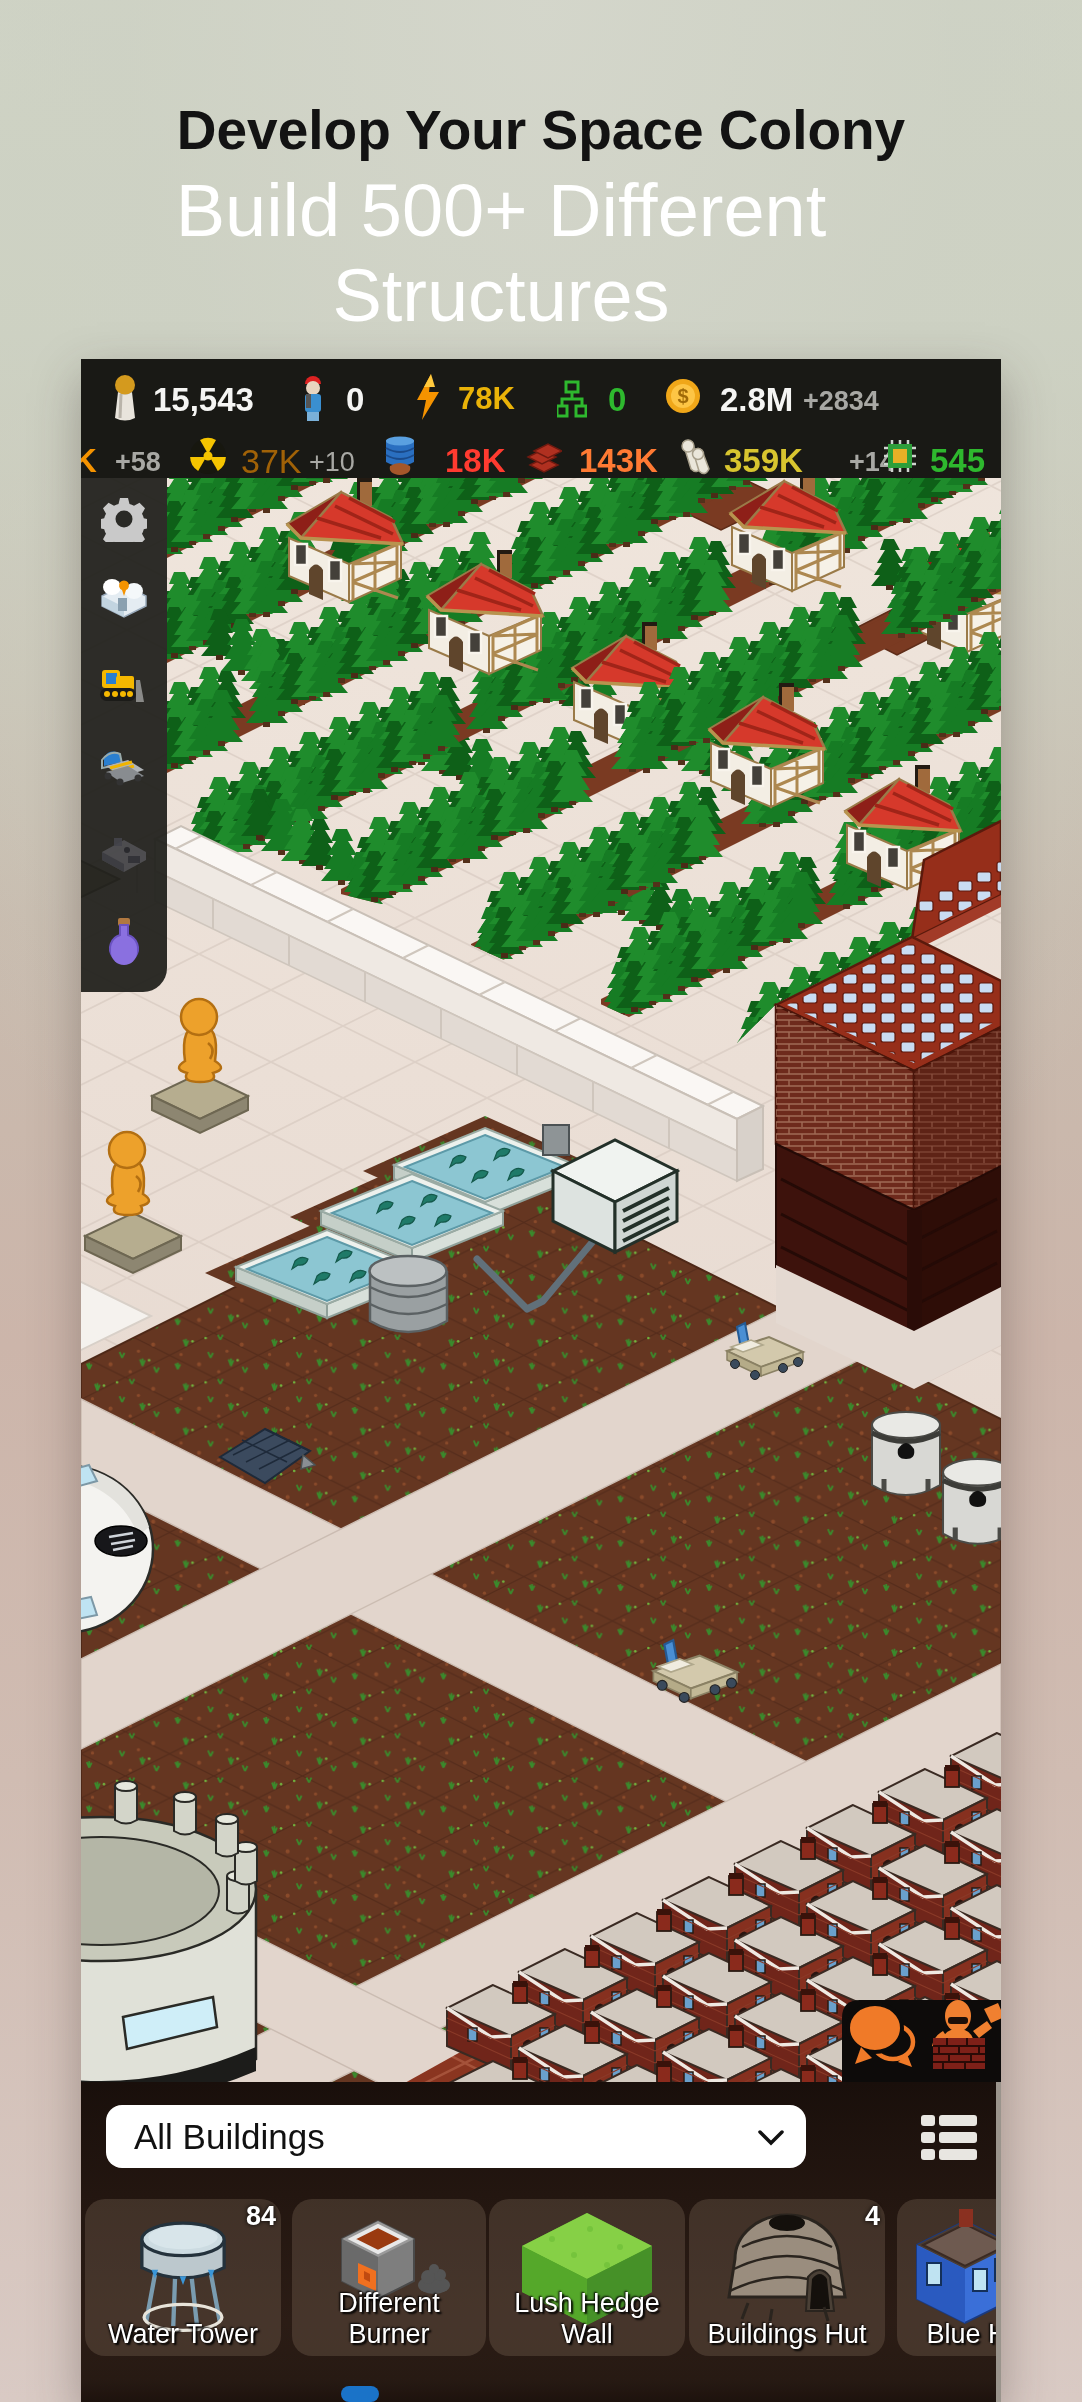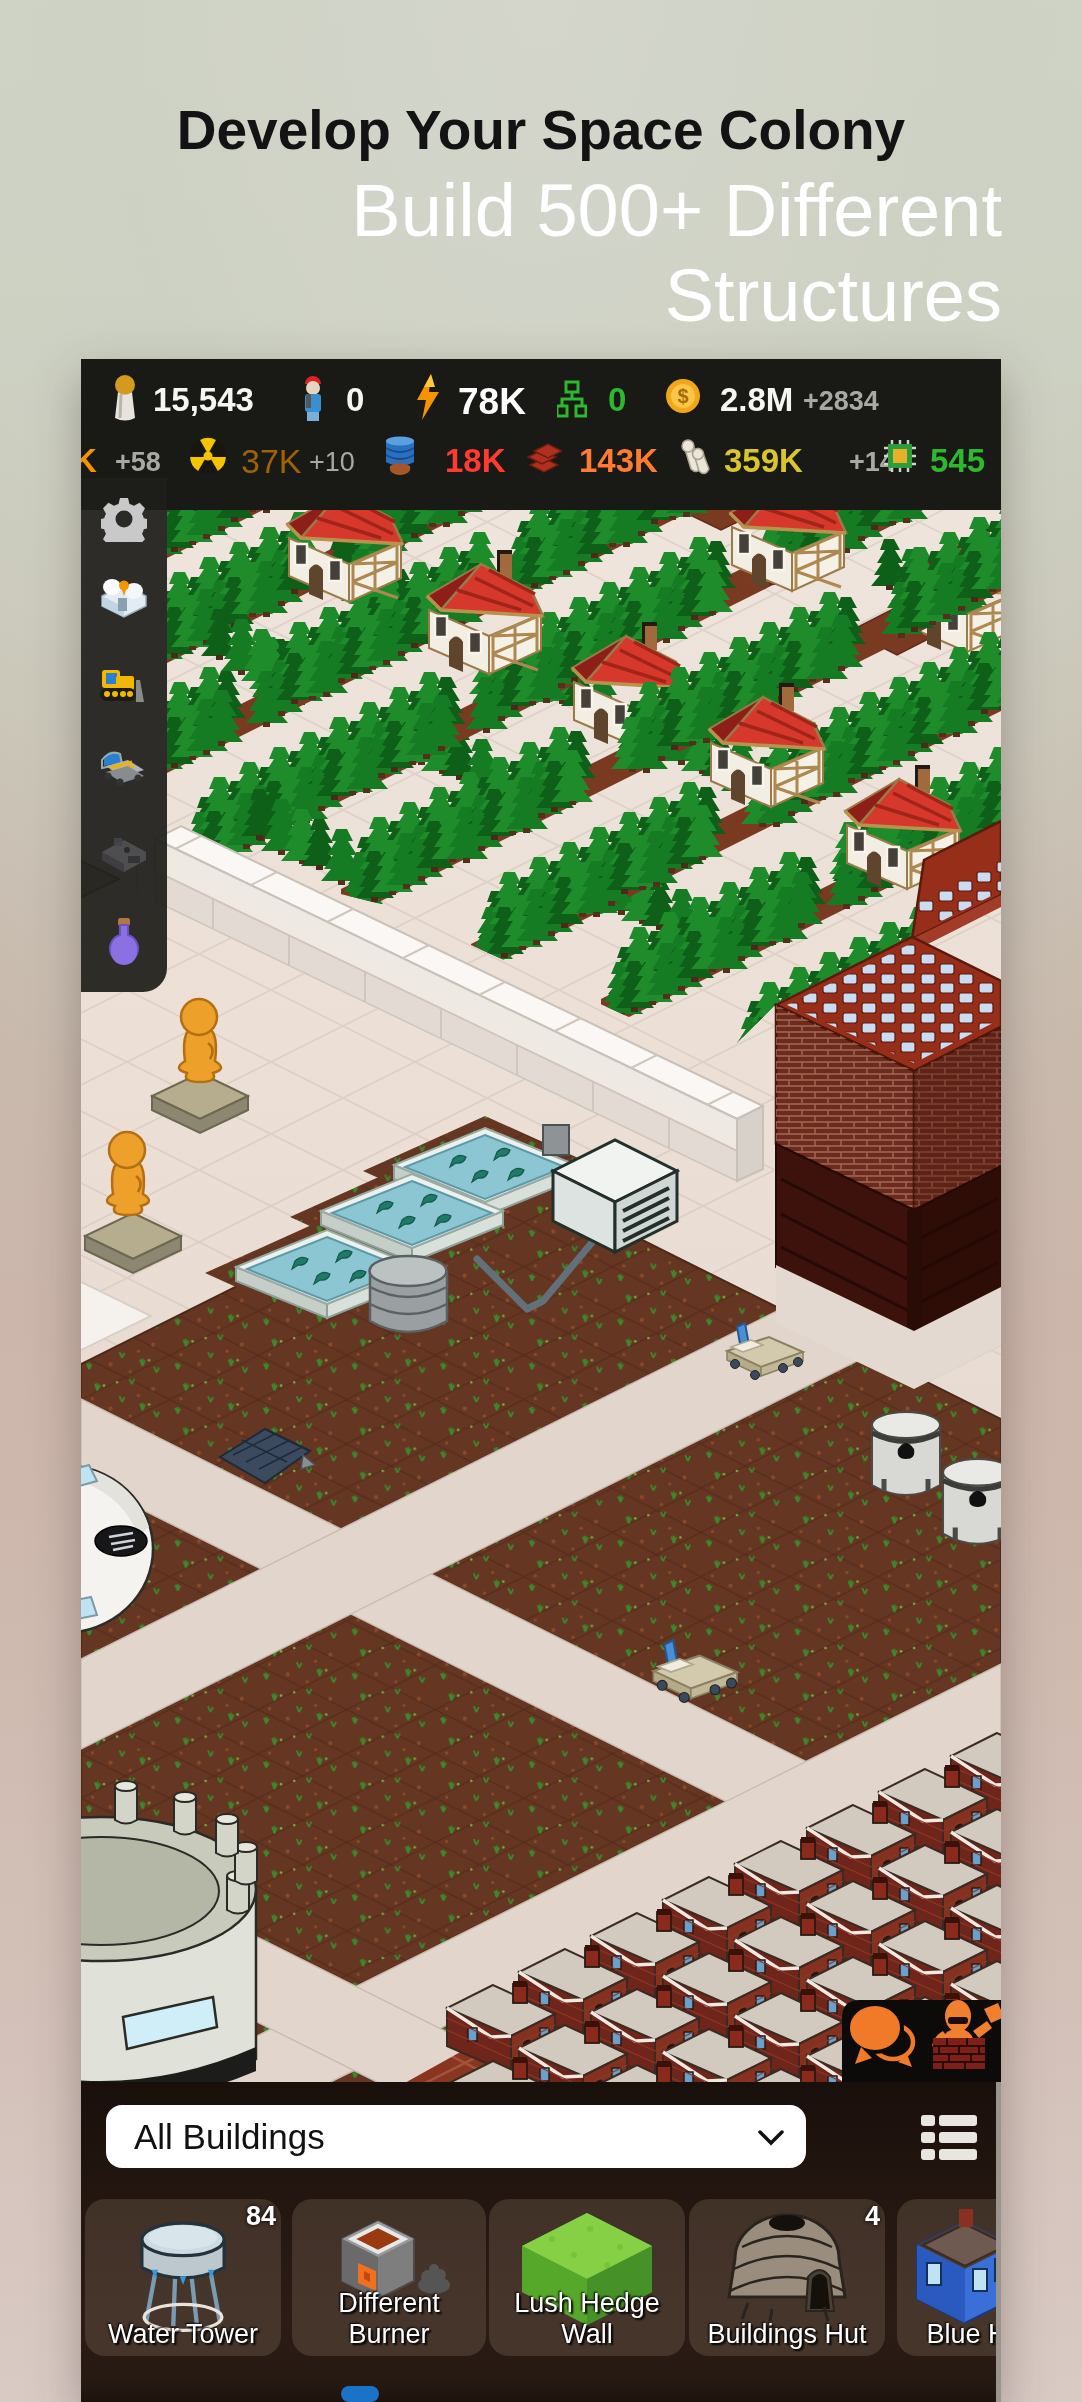--- a/index.html
+++ b/index.html
@@ -1,22 +1,22 @@
 <!DOCTYPE html>
 <html><head><meta charset="utf-8"><style>
 * {margin:0;padding:0;box-sizing:border-box}
 html,body {width:1082px;height:2402px;overflow:hidden;font-family:"Liberation Sans",sans-serif}
 body {background:
  radial-gradient(130% 90% at 50% 0%, rgba(212,214,203,0.95) 0%, rgba(205,209,196,0.7) 30%, rgba(199,183,172,0) 62%),
  linear-gradient(180deg,#d0d4c5 0%,#cdd1c1 14%,#c8bbae 38%,#ccb5aa 56%,#d0bcb2 74%,#d9cac4 100%);}
 .t1 {position:absolute;top:98px;left:0;width:1082px;text-align:center;font-size:55px;font-weight:bold;color:#131313;letter-spacing:0px}
-.t2 {position:absolute;top:168px;left:0;width:1002px;text-align:right;font-size:74px;font-weight:normal;color:#ffffff}
+.t2 {position:absolute;top:168px;left:0;width:1002px;text-align:center;font-size:74px;font-weight:normal;color:#ffffff}
 .shot {position:absolute;left:81px;top:359px;width:920px;height:2043px;background:#e4dad2;overflow:hidden;box-shadow:0 18px 45px rgba(60,50,45,0.35)}
 .shot > svg.scene {position:absolute;left:0;top:0}
-.topbar {position:absolute;left:0;top:0;width:920px;height:151px;background:#191915}
+.topbar {position:absolute;left:0;top:0;width:920px;height:119px;background:#191915}
 .sidebar {position:absolute;left:0;top:119px;width:86px;height:514px;background:rgba(30,30,26,0.93);border-radius:0 0 24px 0}
 .si {position:absolute;left:50%;transform:translateX(-50%)}
 .bottompanel {position:absolute;left:0;top:1723px;width:920px;height:320px;background:linear-gradient(180deg,#190f0b 0%,#231610 35%,#2b1c15 75%,#271a13 93%,#1d120d 100%)}
 .dropdown {position:absolute;left:25px;top:23px;width:700px;height:63px;background:#ffffff;border-radius:16px;font-size:35px;color:#111;line-height:63px;padding-left:28px}
 .listicon {position:absolute;left:840px;top:33px}
 .card {position:absolute;top:117px;height:157px;background:rgba(152,126,110,0.26);border-radius:20px}
 .badge {position:absolute;right:5px;top:2px;color:#fff;font-size:27px;font-weight:bold;text-shadow:0 0 4px #000}
 .clabwrap {position:absolute;left:0;bottom:6px;width:100%}
 .clab {text-align:center;color:#fff;font-size:27px;line-height:31px;text-shadow:2px 2px 2px #000, -1px -1px 2px #000}
 .pill {position:absolute;left:260px;top:304px;width:38px;height:16px;border-radius:8px;background:#1a73c8}
@@ -1324,21 +1324,21 @@
             <circle cx="10" cy="12" r="7" fill="#e8d5c0"></circle>
             <rect x="2" y="18" width="16" height="18" rx="3" fill="#3a8fd0"></rect>
             <rect x="4" y="36" width="12" height="9" fill="#7ab0d8"></rect>
             <rect x="3" y="18" width="5" height="14" fill="#555"></rect>
           </svg></div>
         <div style="position:absolute;left:265px;top:7px;color:#f5f5f3;font-size:33px;font-weight:bold;white-space:nowrap">0</div>
   <div style="position:absolute;left:334px;top:0px"><svg width="26" height="46" viewBox="0 0 26 46">
             <path d="M16,0 L2,26 L11,26 L7,46 L24,18 L14,18 Z" fill="#f59300"></path>
             <path d="M16,0 L9,13 L20,13 Z" fill="#ffc93d"></path>
           </svg></div>
-        <div style="position:absolute;left:377px;top:7px;color:#ffffff;font-size:37px;font-weight:bold;white-space:nowrap">78K</div>
+        <div style="position:absolute;left:377px;top:7px;color:#eab308;font-size:31px;font-weight:bold;white-space:nowrap">78K</div>
   <div style="position:absolute;left:476px;top:6px"><svg width="30" height="40" viewBox="0 0 30 40">
             <g fill="none" stroke="#2eb82e" stroke-width="3">
               <rect x="9" y="2" width="12" height="10"></rect>
               <rect x="0" y="26" width="10" height="10"></rect>
               <rect x="19" y="26" width="10" height="10"></rect>
               <path d="M15,12 L15,19 M5,26 L5,19 L25,19 L25,26"></path>
             </g>
           </svg></div>
         <div style="position:absolute;left:527px;top:7px;color:#2eb82e;font-size:33px;font-weight:bold;white-space:nowrap">0</div>
   <div style="position:absolute;left:584px;top:4px"><svg width="36" height="36" viewBox="0 0 36 36">

